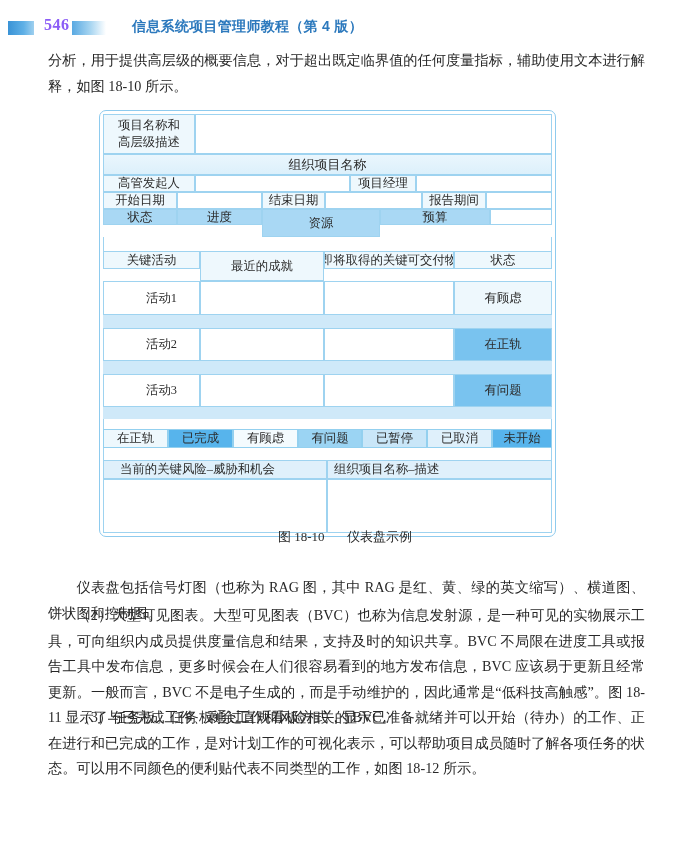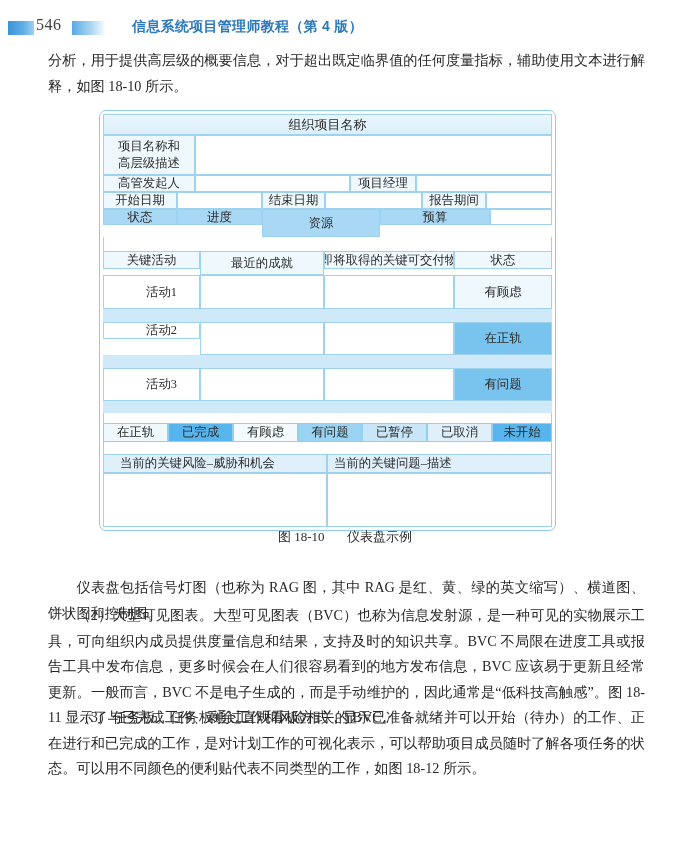--- a/index.html
+++ b/index.html
@@ -24,25 +24,25 @@
     height: 24px;
   }
   .rh-bar-left {
     position: absolute;
     left: 8px; top: 3px;
     width: 26px; height: 14px;
     background: linear-gradient(to right, #3a93d6 0%, #5fb0e6 60%, #9fd0ef 100%);
   }
   .rh-pageno {
     position: absolute;
-    left: 36px; top: -2px;
+    left: 44px; top: -2px;
     font-size: 16px;
-    font-weight: normal;
+    font-weight: bold;
     letter-spacing: .5px;
-    color: #404040;
+    color: #8b5cf6;
   }
   .rh-bar-right {
     position: absolute;
     left: 72px; top: 3px;
     width: 34px; height: 14px;
     background: linear-gradient(to right, #59a9e2 0%, #a9d6f1 55%, #ffffff 100%);
   }
   .rh-title {
     position: absolute;
     left: 132px; top: 0px;
@@ -161,30 +161,30 @@
   <div class="rh-bar-right"></div>
   <div class="rh-title">信息系统项目管理师教程（第 4 版）</div>
 </div>
 
 <div class="para" style="top:48px;">分析，用于提供高层级的概要信息，对于超出既定临界值的任何度量指标，辅助使用文本进行解释，如图 18-10 所示。</div>
 
 <div class="figure-wrap">
   <div class="dash-outer">
     <div class="dash-inner">
 
-      <div class="drow title-row">
-        <div class="cell" style="width:100%;">组织项目名称</div>
-      </div>
-
       <div class="drow">
         <div class="cell f-pale tall-left" style="width:92px;height:40px;align-items:center;">
           <span style="display:block;">项目名称和</span>
           <span style="display:block;">高层级描述</span>
         </div>
         <div class="cell f-white" style="width:357px;height:40px;"></div>
+      </div>
+
+      <div class="drow title-row">
+        <div class="cell" style="width:100%;">组织项目名称</div>
       </div>
 
       <div class="drow">
         <div class="cell f-pale" style="width:92px;height:17px;">高管发起人</div>
         <div class="cell f-white" style="width:155px;height:17px;"></div>
         <div class="cell f-pale" style="width:66px;height:17px;">项目经理</div>
         <div class="cell f-white" style="width:136px;height:17px;"></div>
       </div>
 
       <div class="drow">
@@ -201,36 +201,36 @@
         <div class="cell f-l3" style="width:85px;height:16px;">进度</div>
         <div class="cell f-l3" style="width:118px;height:28px;">资源</div>
         <div class="cell f-l3" style="width:110px;height:16px;">预算</div>
         <div class="cell f-white" style="width:62px;height:16px;"></div>
       </div>
 
       <div class="spacer-white" style="height:14px;"></div>
 
       <div class="drow">
         <div class="cell f-pale" style="width:97px;height:18px;">关键活动</div>
-        <div class="cell f-pale" style="width:124px;height:24px;">最近的成就</div>
+        <div class="cell f-pale" style="width:124px;height:30px;">最近的成就</div>
         <div class="cell f-pale" style="width:130px;height:18px;">即将取得的关键可交付物</div>
         <div class="cell f-pale" style="width:98px;height:18px;">状态</div>
       </div>
 
       <div class="drow">
         <div class="cell f-white" style="width:97px;height:34px;">活动1</div>
         <div class="cell f-white" style="width:124px;height:34px;"></div>
         <div class="cell f-white" style="width:130px;height:34px;"></div>
         <div class="cell f-pale" style="width:98px;height:34px;">有顾虑</div>
       </div>
 
       <div class="spacer-band" style="height:13px;"></div>
 
       <div class="drow">
-        <div class="cell f-white" style="width:97px;height:17px;">活动2</div>
+        <div class="cell f-white" style="width:97px;height:33px;">活动2</div>
         <div class="cell f-white" style="width:124px;height:33px;"></div>
         <div class="cell f-white" style="width:130px;height:33px;"></div>
         <div class="cell f-m1" style="width:98px;height:33px;">在正轨</div>
       </div>
 
       <div class="spacer-band" style="height:13px;"></div>
 
       <div class="drow">
         <div class="cell f-white" style="width:97px;height:33px;">活动3</div>
         <div class="cell f-white" style="width:124px;height:33px;"></div>
@@ -248,21 +248,21 @@
         <div class="cell" style="width:64px;background:#9bd4f3;">有问题</div>
         <div class="cell" style="width:65px;background:#c9e6f8;">已暂停</div>
         <div class="cell" style="width:65px;background:#dff0fb;">已取消</div>
         <div class="cell" style="width:60px;background:#57b4ec;">未开始</div>
       </div>
 
       <div class="spacer-white" style="height:12px;"></div>
 
       <div class="drow">
         <div class="cell f-l1" style="width:224px;height:19px;justify-content:flex-start;padding-left:16px;">当前的关键风险–威胁和机会</div>
-        <div class="cell f-l1" style="width:225px;height:19px;justify-content:flex-start;padding-left:6px;">当前的关键问题–描述</div>
+        <div class="cell f-l1" style="width:225px;height:19px;justify-content:flex-start;padding-left:6px;">组织项目名称–描述</div>
       </div>
       <div class="drow">
         <div class="cell f-white" style="width:224px;height:54px;"></div>
         <div class="cell f-white" style="width:225px;height:54px;"></div>
       </div>
 
     </div>
   </div>
 </div>
 

